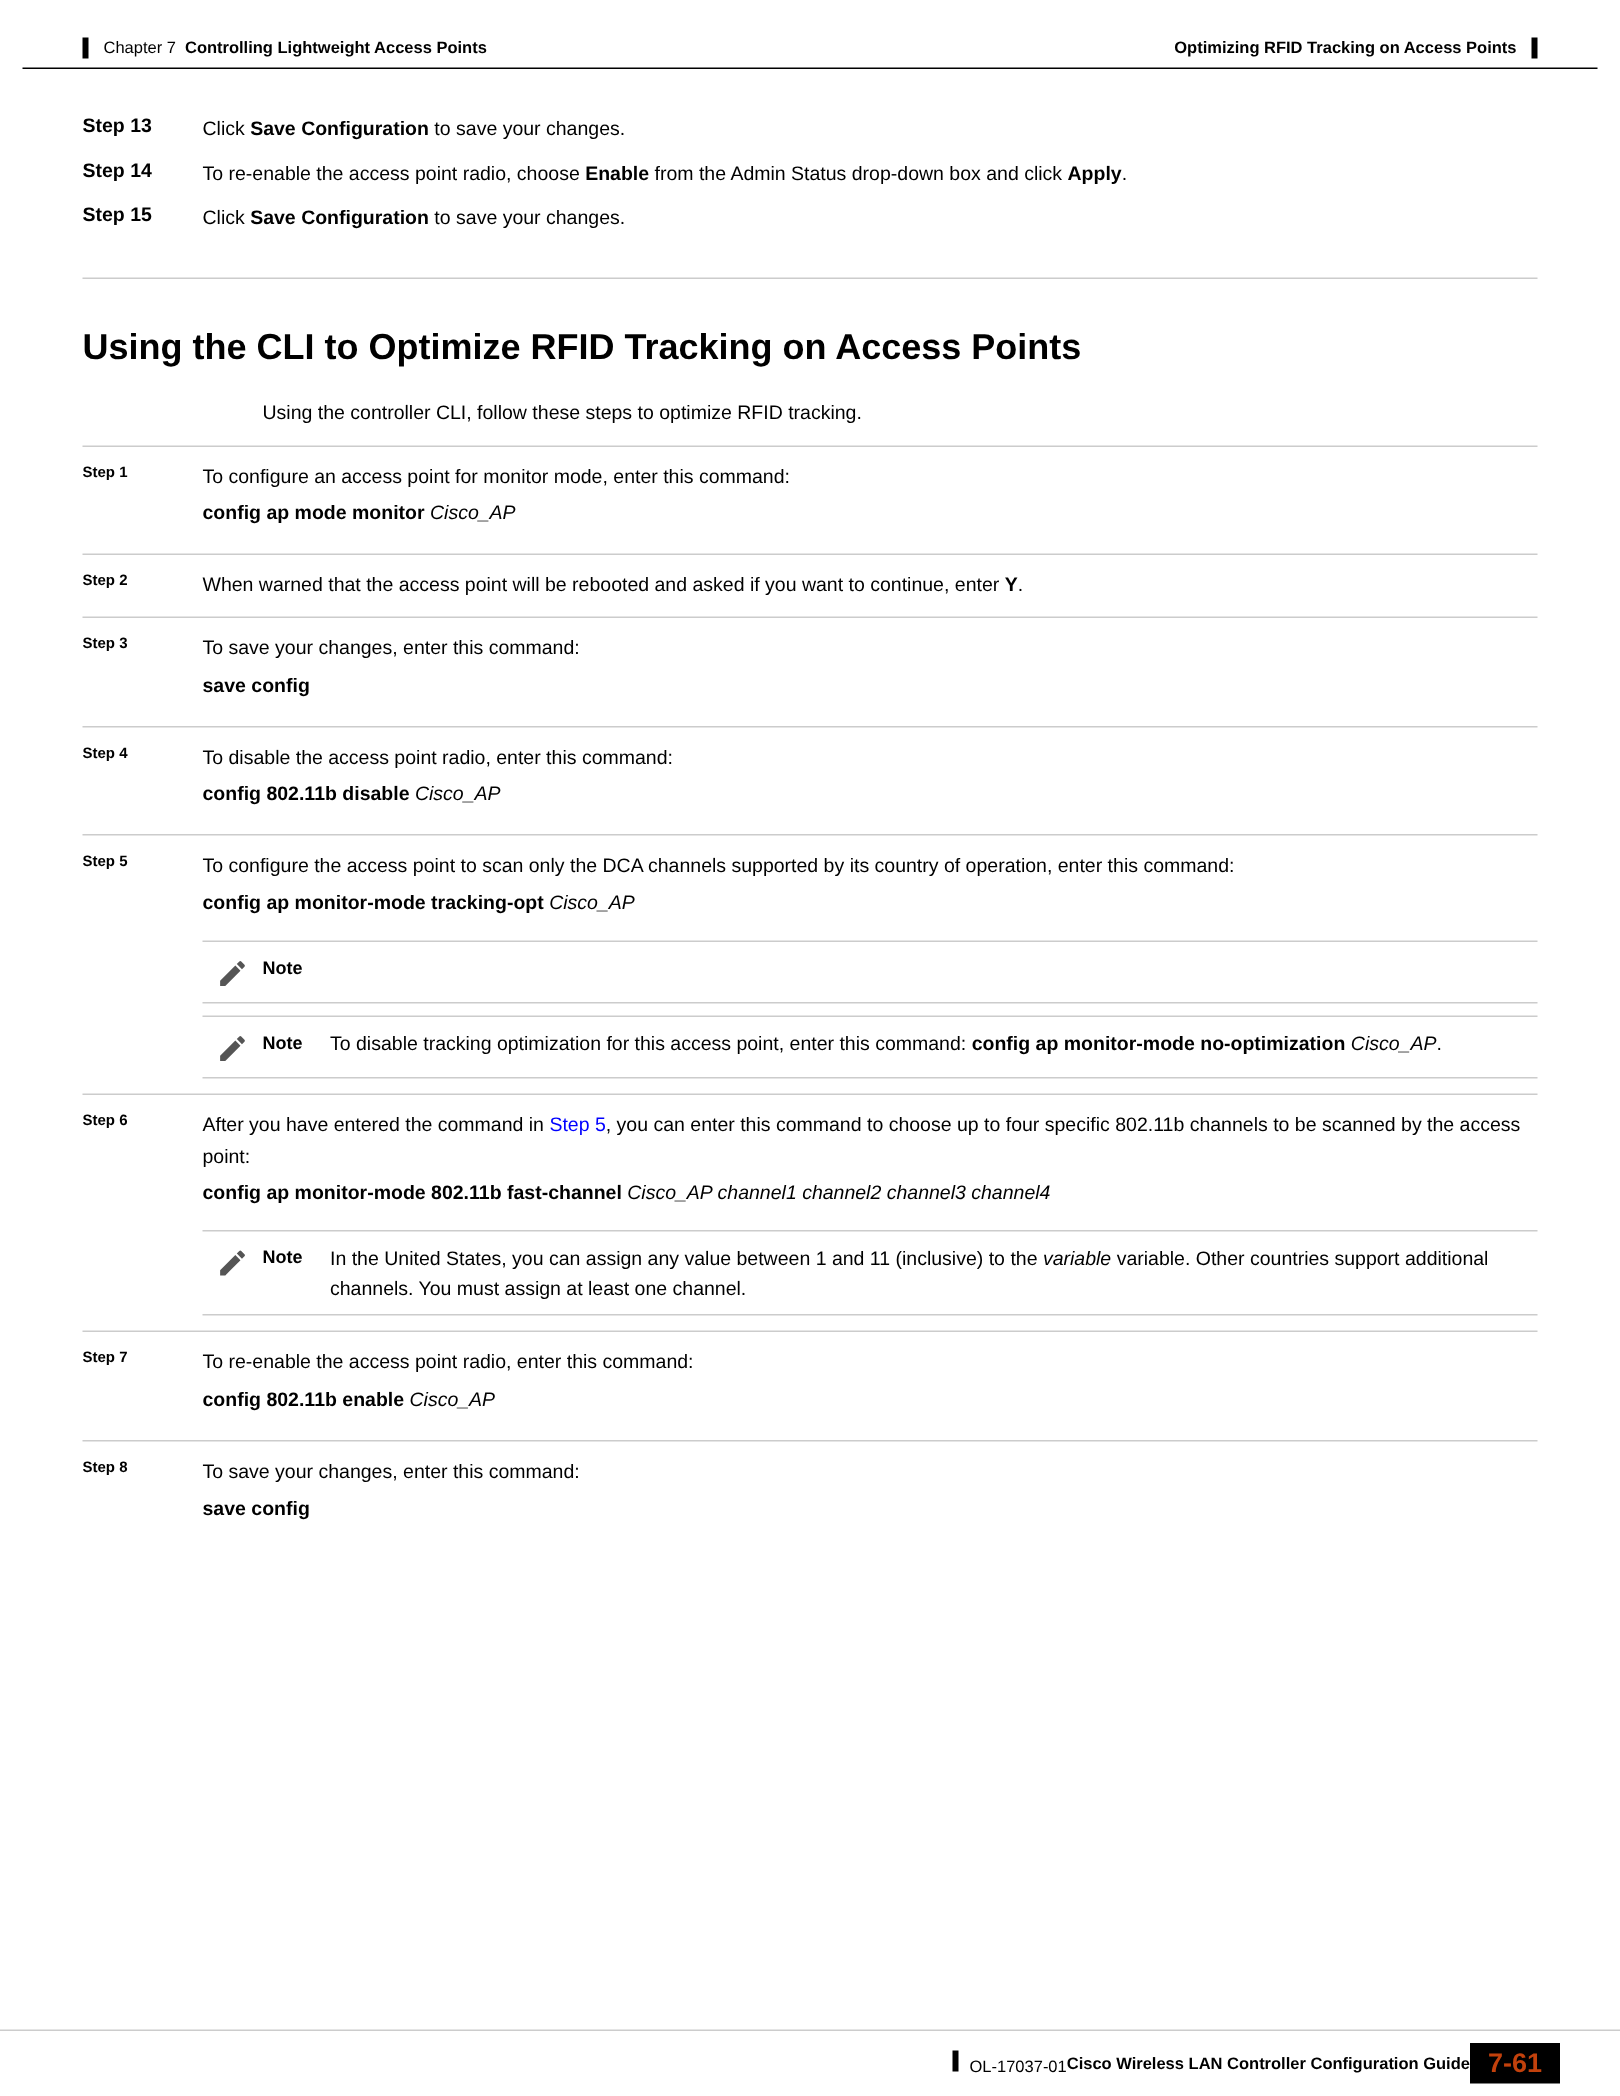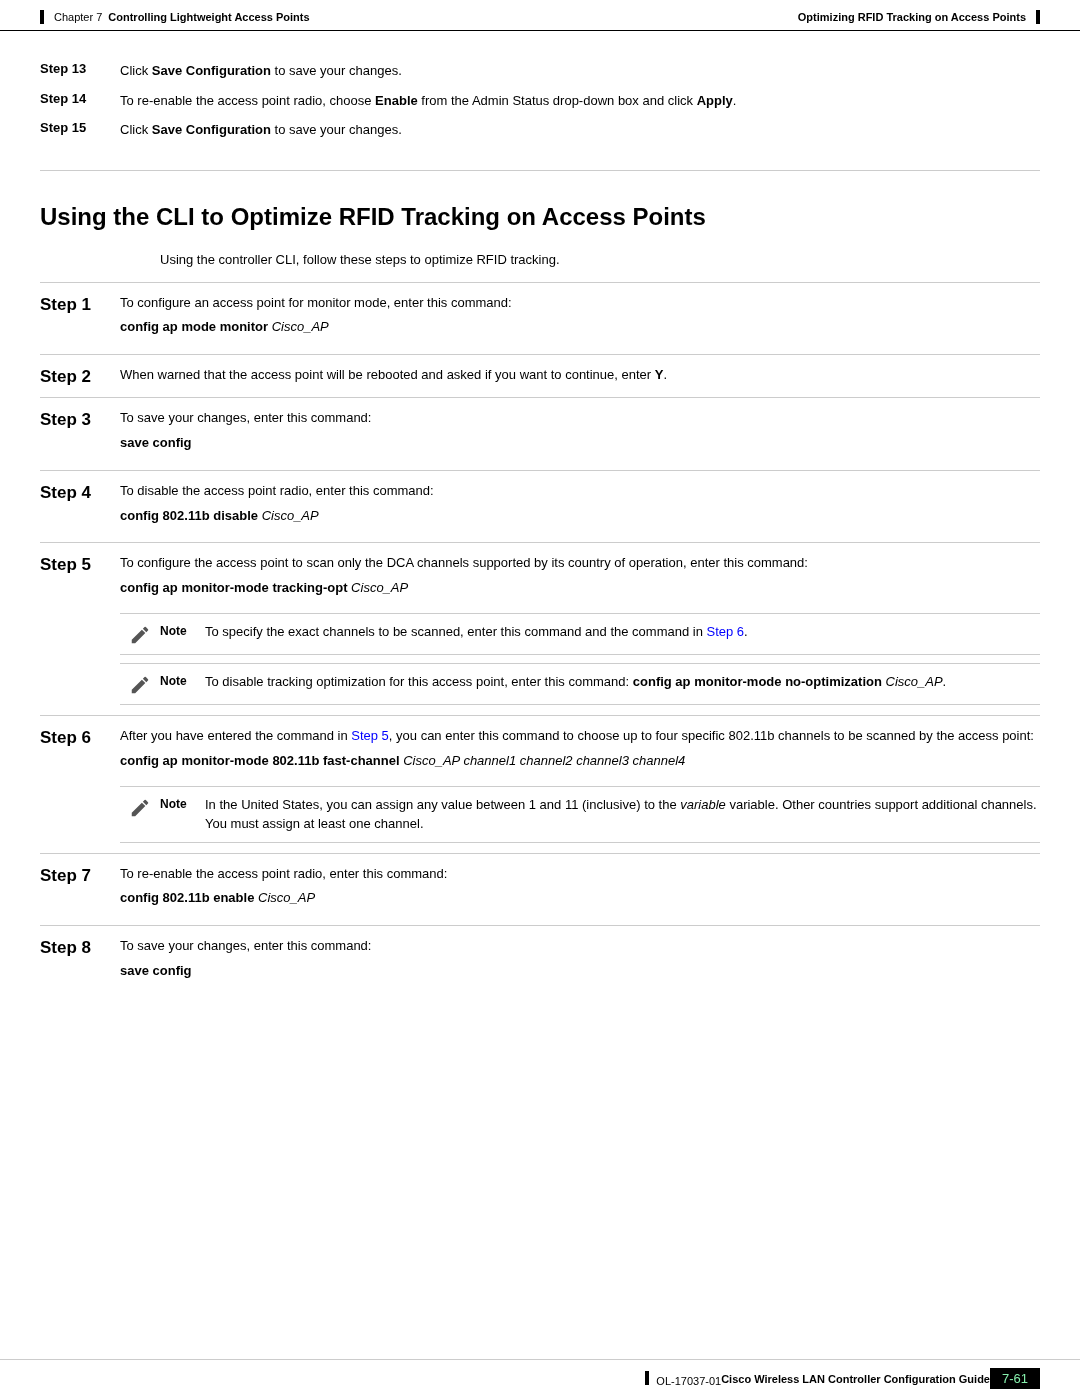--- a/index.html
+++ b/index.html
@@ -16,21 +16,21 @@
       width: 1080px;
       min-height: 1397px;
       position: relative;
     }
 
     .page {
       width: 1080px;
       min-height: 1397px;
       background: #fff;
       position: relative;
-      padding: 0;
+      padding: 15px;
     }
 
     
     .header {
       display: flex;
       justify-content: space-between;
       align-items: center;
       padding: 10px 40px 6px 40px;
       border-bottom: 1px solid #000;
       font-size: 11px;
@@ -127,21 +127,21 @@
 
     .cli-step-row {
       display: flex;
       margin-bottom: 8px;
       align-items: flex-start;
     }
 
     .cli-step-label {
       font-weight: bold;
       min-width: 80px;
-      font-size: 17px;
+      font-size: 10px;
       padding-top: 2px;
     }
 
     .cli-step-content {
       flex: 1;
       font-size: 13px;
       line-height: 1.6;
     }
 
     .code-block {
@@ -215,24 +215,24 @@
     }
 
     .footer-center {
       font-size: 11px;
       font-weight: bold;
       text-align: center;
     }
 
     .page-number-box {
       background: #000;
-      color: #86efac;
+      color: #c2410c;
       padding: 3px 12px;
-      font-size: 13px;
-      font-weight: normal;
+      font-size: 18px;
+      font-weight: bold;
     }
   </style>
 </head>
 <body>
 
 <div class="page">
 
   <div class="header">
     <div class="header-left">
       <span class="header-bar-left"></span>
@@ -324,23 +324,20 @@
         </div>
       </div>
 
       <div class="note-container">
         <div class="note-icon">
           <svg viewBox="0 0 24 24">
             <path d="M3 17.25V21h3.75L17.81 9.94l-3.75-3.75L3 17.25zM20.71 7.04a1 1 0 0 0 0-1.41l-2.34-2.34a1 1 0 0 0-1.41 0l-1.83 1.83 3.75 3.75 1.83-1.83z" fill="#555"></path>
           </svg>
         </div>
         <div class="note-label">Note</div>
-        <div class="note-text">
-          To specify the exact channels to be scanned, enter this command and the command in <a class="link-blue" href="#">Step 6</a>.
-        </div>
       </div>
 
       <div class="note-container">
         <div class="note-icon">
           <svg viewBox="0 0 24 24">
             <path d="M3 17.25V21h3.75L17.81 9.94l-3.75-3.75L3 17.25zM20.71 7.04a1 1 0 0 0 0-1.41l-2.34-2.34a1 1 0 0 0-1.41 0l-1.83 1.83 3.75 3.75 1.83-1.83z" fill="#555"></path>
           </svg>
         </div>
         <div class="note-label">Note</div>
         <div class="note-text">

